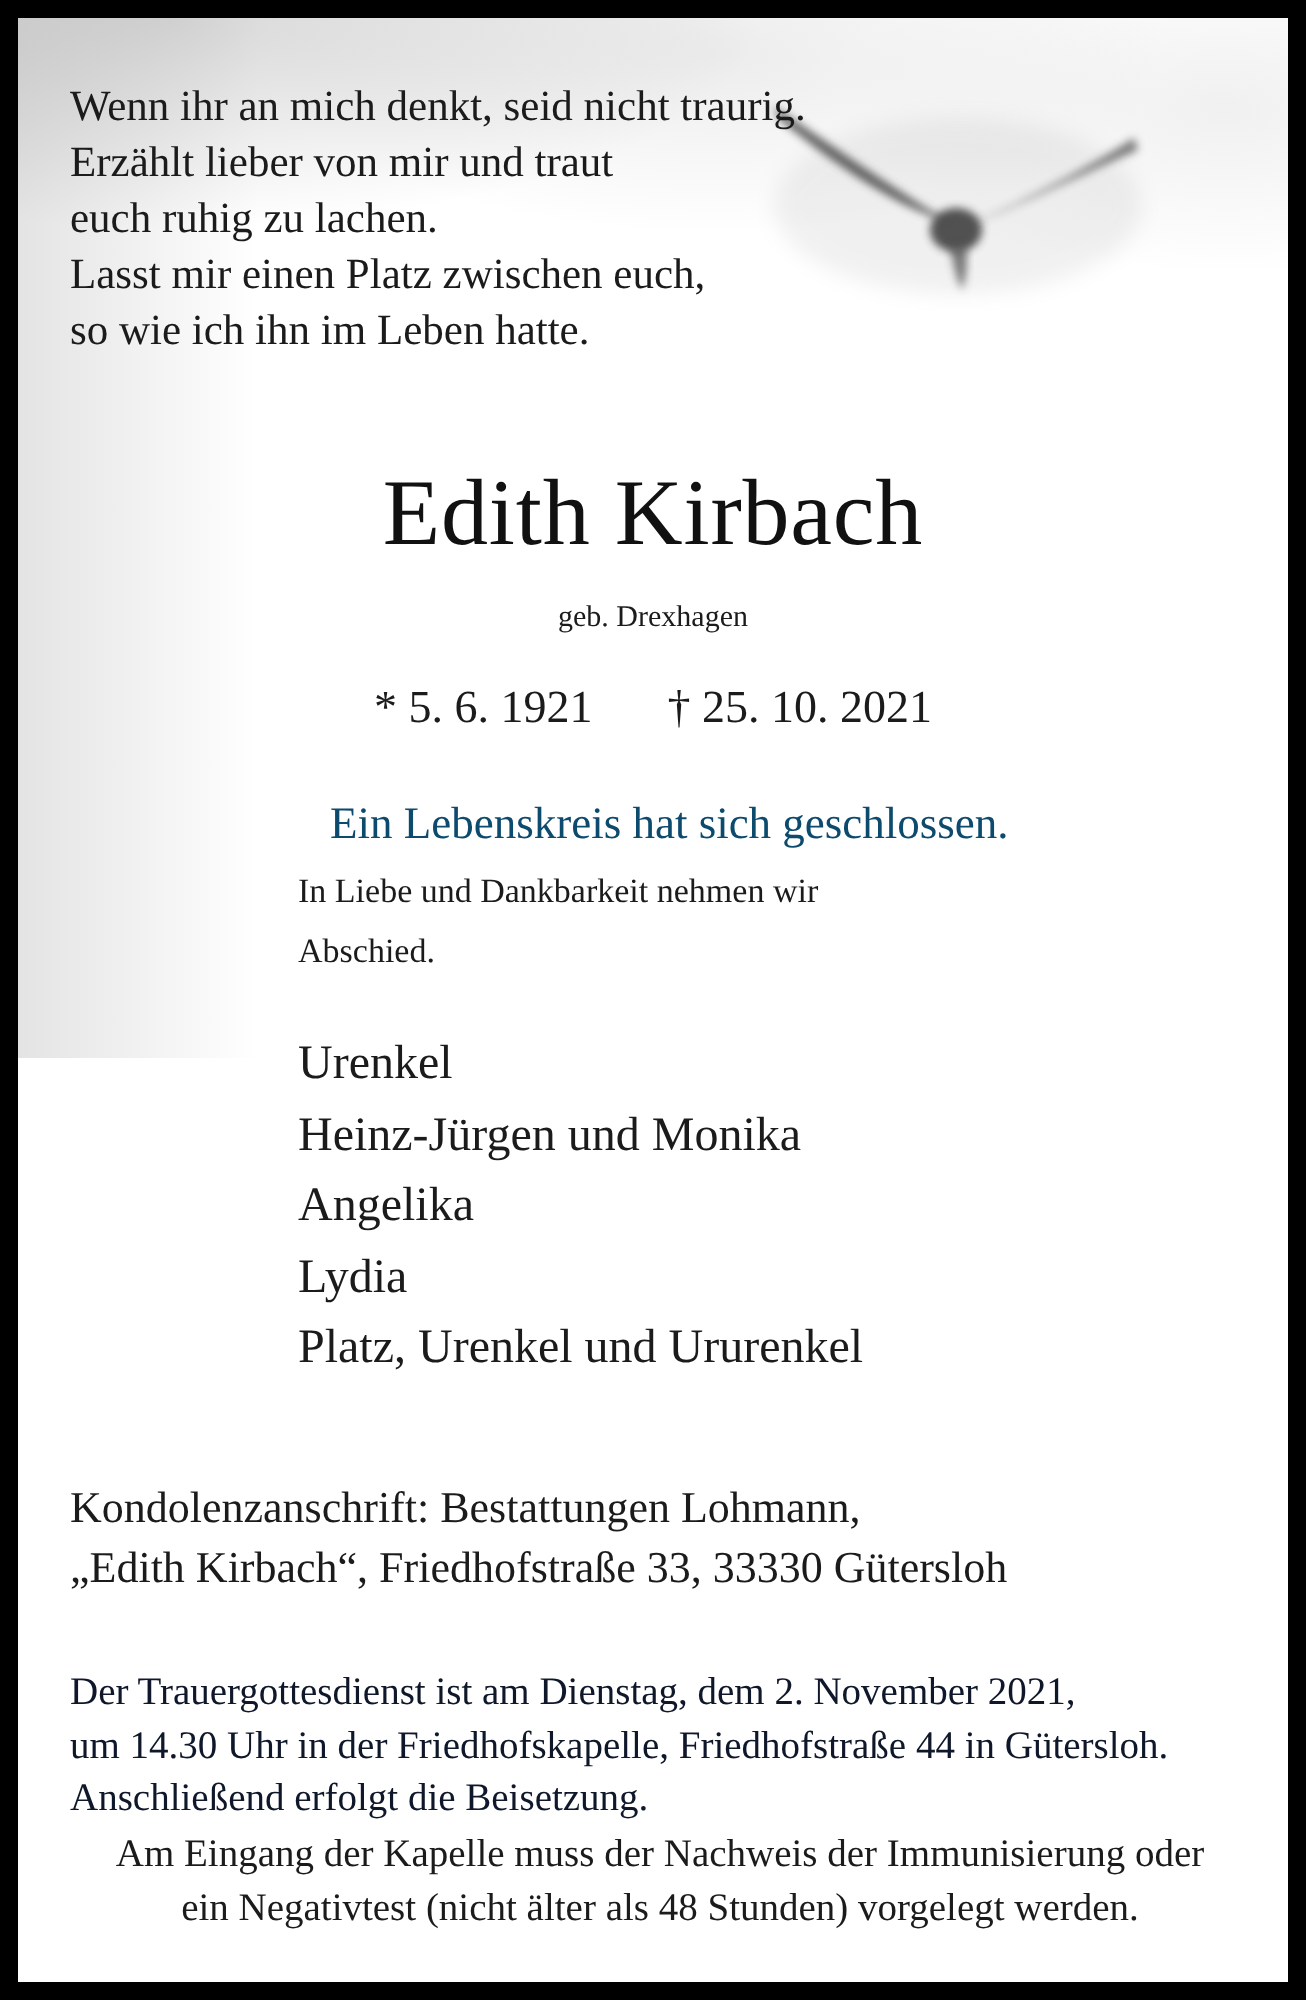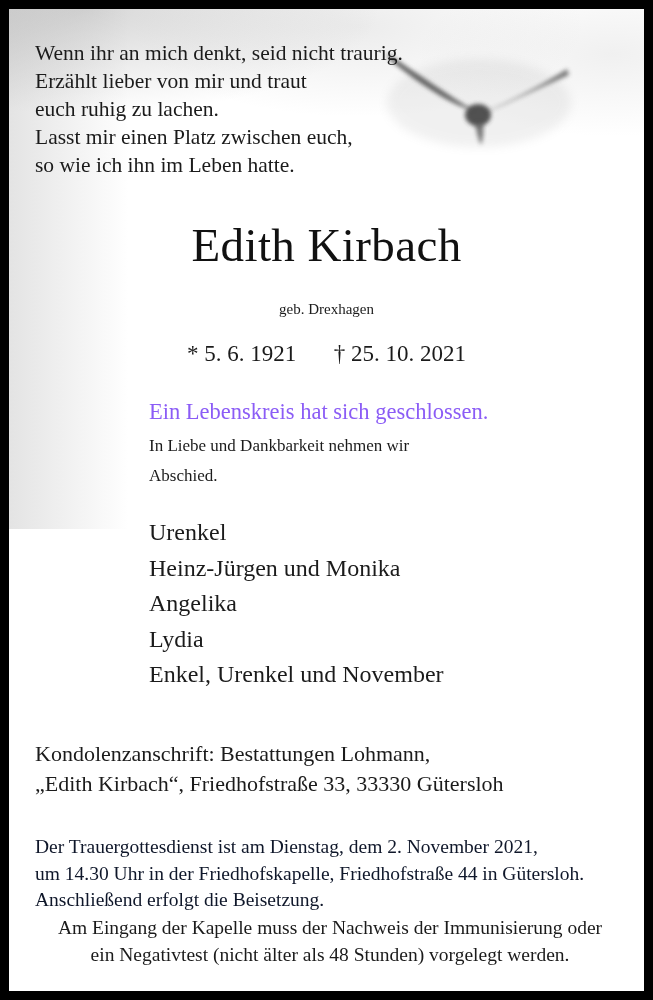--- a/index.html
+++ b/index.html
@@ -62,21 +62,21 @@
     top: 30px;
     font-size: 21.5px;
     line-height: 28px;
     color: #1b1b1b;
     white-space: pre-line;
   }
 
   .name {
     position: absolute;
     left: 0;
-    top: 209px;
+    top: 221px;
     width: 100%;
     text-align: center;
     font-size: 47px;
     letter-spacing: 0.4px;
     color: #111;
   }
   .maiden {
     position: absolute;
     left: 0;
     top: 292px;
@@ -98,21 +98,22 @@
 
   .blocks {
     position: absolute;
     left: 140px;
     top: 388px;
     width: 470px;
   }
   .line1 {
     font-size: 22.5px;
     line-height: 30px;
-    color: #8b5cf6;
+    color: #0c4a6e;
+    margin-left: 16px;
   }
   .line2 {
     margin-top: 4px;
     font-size: 17px;
     line-height: 30px;
     color: #1b1b1b;
     white-space: pre-line;
   }
   .survivors {
     margin-top: 24px;
@@ -199,21 +200,21 @@
 
   <div class="blocks">
     <div class="line1">Ein Lebenskreis hat sich geschlossen.</div>
     <div class="line2">In Liebe und Dankbarkeit nehmen wir
 Abschied.</div>
     <div class="survivors">
       <div>Urenkel</div>
       <div>Heinz-Jürgen und Monika</div>
       <div>Angelika</div>
       <div>Lydia</div>
-      <div>Enkel, Urenkel und November</div>
+      <div>Platz, Urenkel und Ururenkel</div>
     </div>
   </div>
 
   <div class="condolence">Kondolenzanschrift: Bestattungen Lohmann,
 „Edith Kirbach“, Friedhofstraße 33, 33330 Gütersloh</div>
 
   <div class="service">Der Trauergottesdienst ist am Dienstag, dem 2. November 2021,
 um 14.30 Uhr in der Friedhofskapelle, Friedhofstraße 44 in Gütersloh.
 Anschließend erfolgt die Beisetzung.</div>
 

